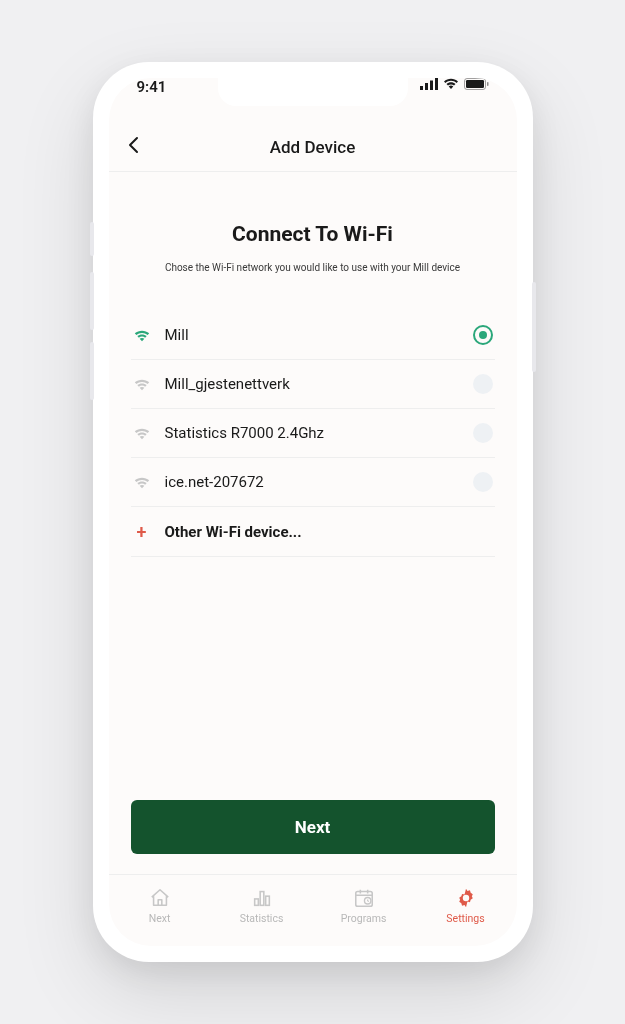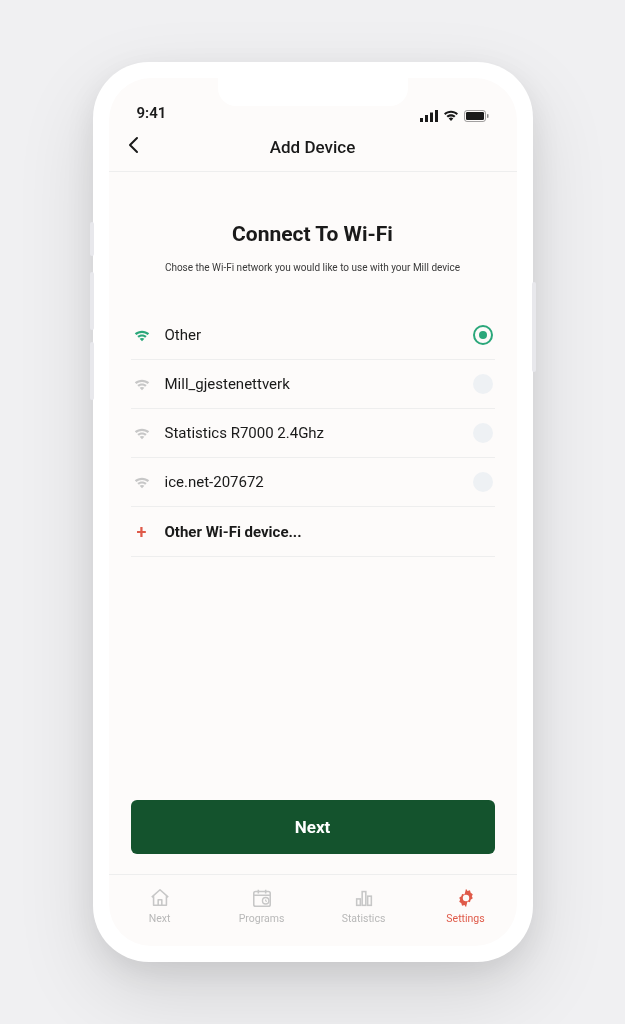--- a/index.html
+++ b/index.html
@@ -48,21 +48,21 @@
     width: 190px;
     height: 28px;
     background: #fff;
     border-bottom-left-radius: 18px;
     border-bottom-right-radius: 18px;
     z-index: 5;
   }
   .status-bar {
     height: 44px;
     display: flex;
-    align-items: flex-end;
+    align-items: flex-start;
     justify-content: space-between;
     padding: 0 28px;
     font-size: 15px;
     font-weight: 600;
     color: #1a1a1a;
   }
   .status-icons { display: flex; align-items: center; gap: 5px; }
   .nav-header {
     height: 50px;
     display: flex;
@@ -245,21 +245,21 @@
       <div class="heading">Connect To Wi-Fi</div>
       <div class="subheading">Chose the Wi-Fi network you would like   to use with your Mill device</div>
 
       <div class="network-list" id="network-list">
           <div class="network-row">
             <svg class="wifi-icon" viewBox="0 0 20 16">
               <path d="M10 15 L7.4 12.1 C8.9 10.9 11.1 10.9 12.6 12.1 Z" fill="#2aa77a"></path>
               <path d="M4.8 9.2 C7.7 6.7 12.3 6.7 15.2 9.2 L13.5 11 C11.5 9.3 8.5 9.3 6.5 11 Z" fill="#2aa77a"></path>
               <path d="M2 6.1 C6.4 2.2 13.6 2.2 18 6.1 L16.3 8 C12.8 4.9 7.2 4.9 3.7 8 Z" fill="#2aa77a"></path>
             </svg>
-            <div class="network-name">Other</div>
+            <div class="network-name">Mill</div>
             <div class="radio selected"></div>
           </div>
           <div class="network-row">
             <svg class="wifi-icon" viewBox="0 0 20 16">
               <path d="M10 15 L7.4 12.1 C8.9 10.9 11.1 10.9 12.6 12.1 Z" fill="#c7c7c7"></path>
               <path d="M4.8 9.2 C7.7 6.7 12.3 6.7 15.2 9.2 L13.5 11 C11.5 9.3 8.5 9.3 6.5 11 Z" fill="#c7c7c7"></path>
               <path d="M2 6.1 C6.4 2.2 13.6 2.2 18 6.1 L16.3 8 C12.8 4.9 7.2 4.9 3.7 8 Z" fill="#c7c7c7"></path>
             </svg>
             <div class="network-name">Mill_gjestenettverk</div>
             <div class="radio unselected"></div>
@@ -298,37 +298,37 @@
 
     <div class="tab-bar" id="tab-bar">
         <div class="tab">
           <svg class="tab-icon" viewBox="0 0 24 24">
             <path d="M3 11 L12 3 L21 11 M5 10 V20 H19 V10 M10 20 V14 H14 V20" stroke="#c7c7c7" stroke-width="1.7" fill="none" stroke-linejoin="round"></path>
           </svg>
           <div class="tab-label">Next</div>
         </div>
         <div class="tab">
           <svg class="tab-icon" viewBox="0 0 24 24">
+            <rect x="4" y="13" width="4" height="7" stroke="#c7c7c7" stroke-width="1.7" fill="none"></rect>
+            <rect x="10" y="5" width="4" height="15" stroke="#c7c7c7" stroke-width="1.7" fill="none"></rect>
+            <rect x="16" y="10" width="4" height="10" stroke="#c7c7c7" stroke-width="1.7" fill="none"></rect>
+          </svg>
+          <div class="tab-label">Statistics</div>
+        </div>
+        <div class="tab">
+          <svg class="tab-icon" viewBox="0 0 24 24">
             <rect x="3" y="5" width="18" height="16" rx="2" stroke="#c7c7c7" stroke-width="1.7" fill="none"></rect>
             <line x1="3" y1="9" x2="21" y2="9" stroke="#c7c7c7" stroke-width="1.7"></line>
             <line x1="8" y1="3" x2="8" y2="7" stroke="#c7c7c7" stroke-width="1.7"></line>
             <line x1="16" y1="3" x2="16" y2="7" stroke="#c7c7c7" stroke-width="1.7"></line>
             <circle cx="16" cy="15" r="3.5" stroke="#c7c7c7" stroke-width="1.5" fill="none"></circle>
             <path d="M16 13.5 V15 L17.2 16" stroke="#c7c7c7" stroke-width="1.3" fill="none"></path>
           </svg>
           <div class="tab-label">Programs</div>
         </div>
-        <div class="tab">
-          <svg class="tab-icon" viewBox="0 0 24 24">
-            <rect x="4" y="13" width="4" height="7" stroke="#c7c7c7" stroke-width="1.7" fill="none"></rect>
-            <rect x="10" y="5" width="4" height="15" stroke="#c7c7c7" stroke-width="1.7" fill="none"></rect>
-            <rect x="16" y="10" width="4" height="10" stroke="#c7c7c7" stroke-width="1.7" fill="none"></rect>
-          </svg>
-          <div class="tab-label">Statistics</div>
-        </div>
         <div class="tab active">
           <svg class="tab-icon" viewBox="0 0 24 24">
             <path d="M12 8.5 a3.5 3.5 0 1 0 0 7 a3.5 3.5 0 1 0 0 -7 Z M12 2 l1.6 2.3 l2.7 -0.8 l0.8 2.7 l2.3 1.6 l-1 2.2 l1 2.2 l-2.3 1.6 l-0.8 2.7 l-2.7 -0.8 L12 22 l-1.6 -2.3 l-2.7 0.8 l-0.8 -2.7 l-2.3 -1.6 l1 -2.2 l-1 -2.2 l2.3 -1.6 l0.8 -2.7 l2.7 0.8 Z" fill="#df5a49"></path>
           </svg>
           <div class="tab-label">Settings</div>
         </div>
       </div>
 
   </div>
 </div>

